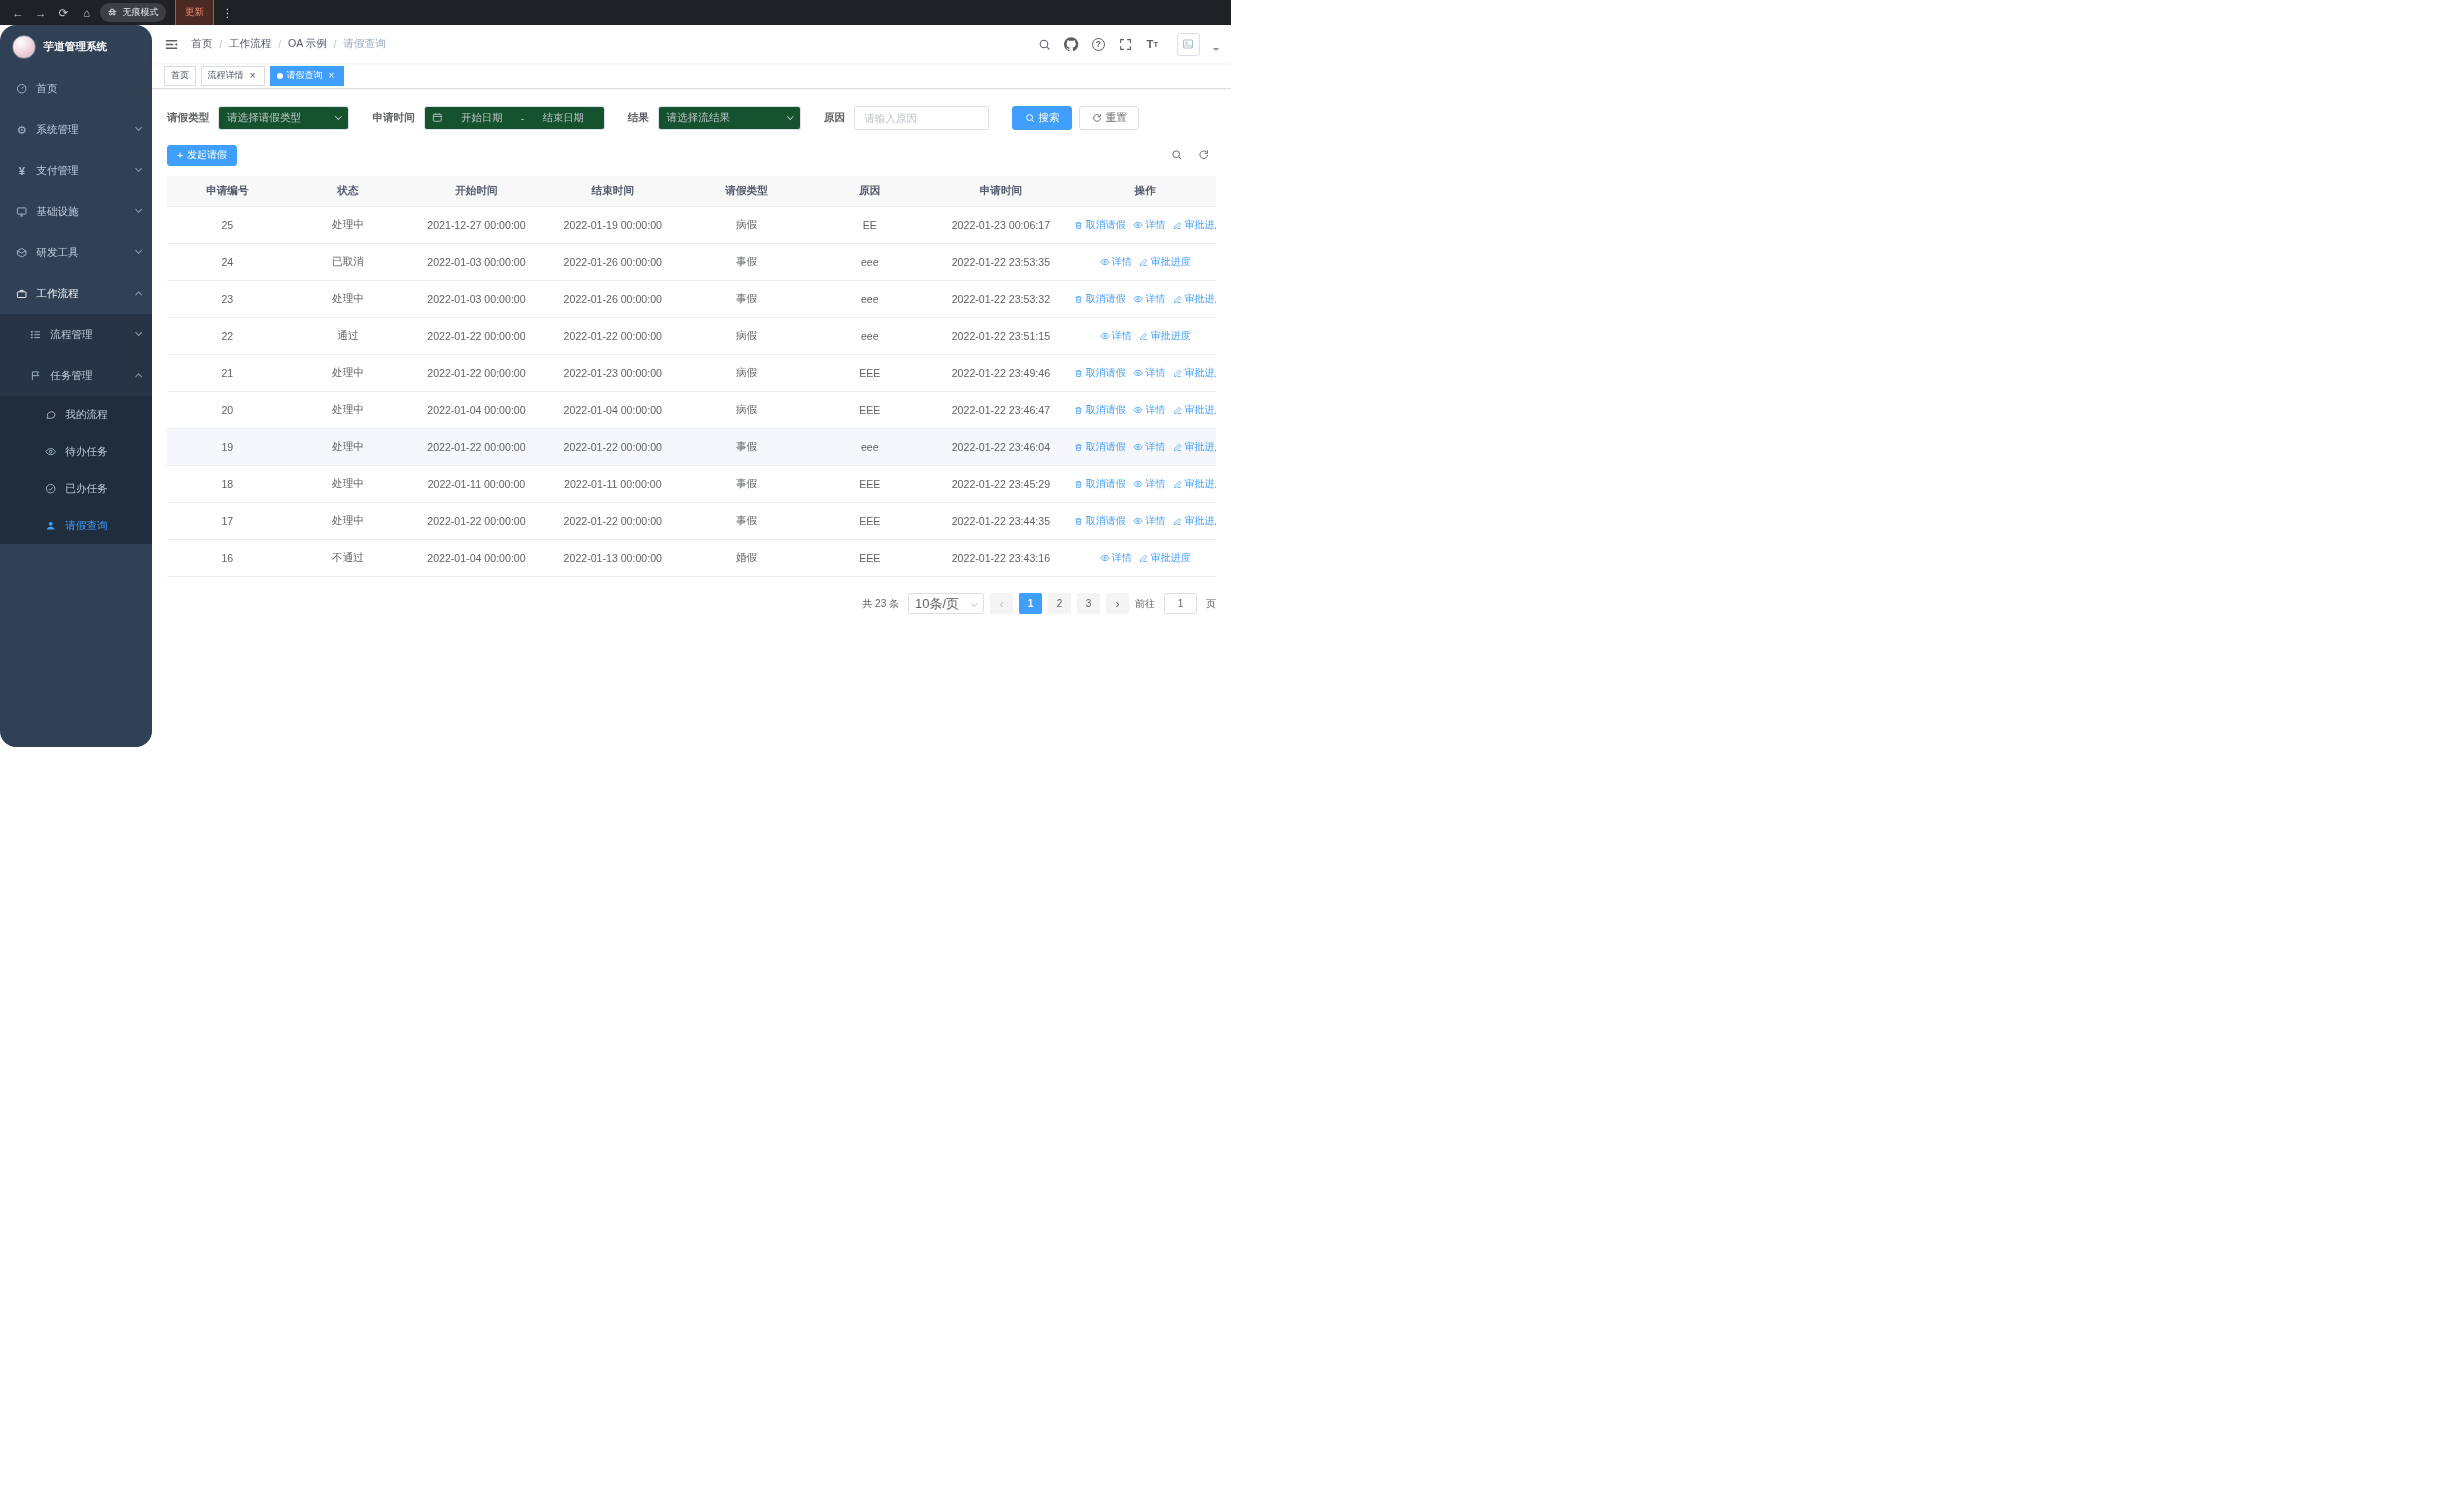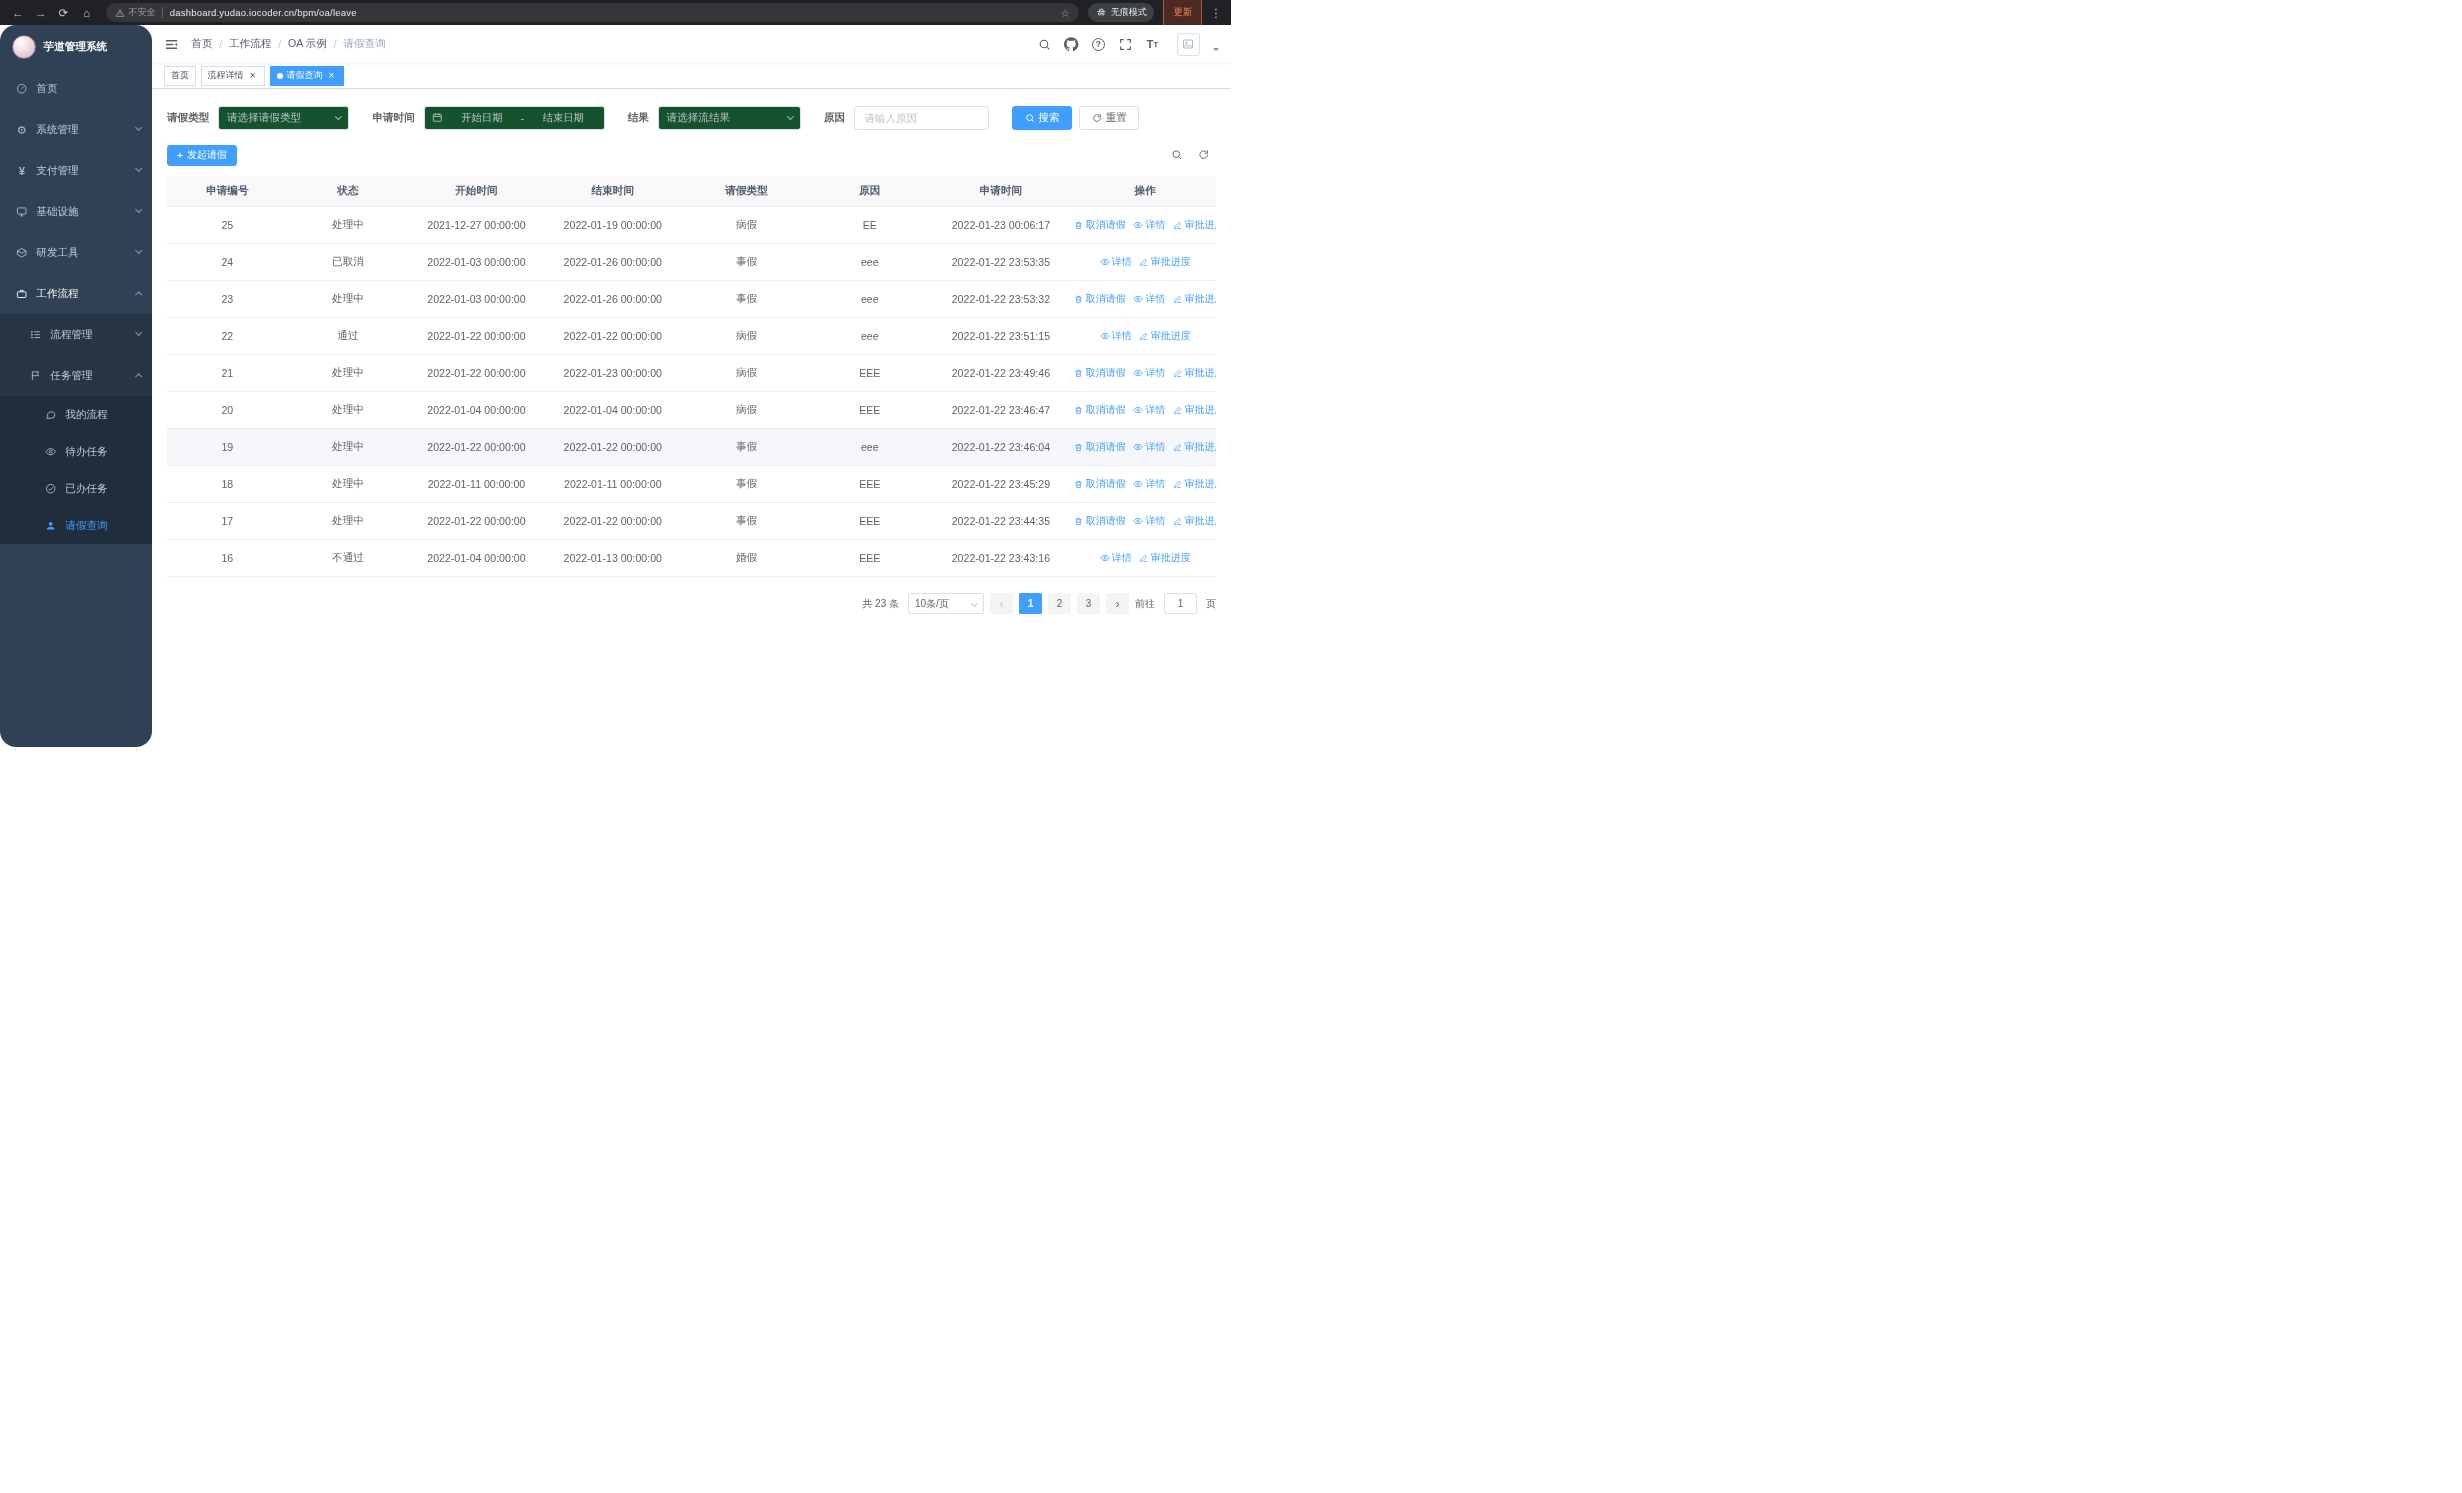--- a/index.html
+++ b/index.html
@@ -89,47 +89,35 @@
   table.grid th { height:30px; background:#f8f8f9; color:#515a6e; font-size:10.6px; font-weight:bold; border-bottom:0.8px solid #ebeef5; text-align:center; }
   table.grid td { height:37px; font-size:10.6px; color:#606266; text-align:center; border-bottom:0.8px solid #ebeef5; white-space:nowrap; overflow:hidden; }
   tr.row-hover td { background:#f5f7fa; }
   .action-link { color:#409EFF; font-size:10px; cursor:pointer; display:inline-flex; align-items:center; gap:2.3px; margin-left:7.6px; white-space:nowrap; }
   .action-link:first-child { margin-left:0; }
   .action-link svg { flex:0 0 auto; }
 
   
   .pagination { display:flex; align-items:center; justify-content:flex-end; margin-top:16.7px; gap:6px; font-size:10px; color:#606266; }
   .pg-total { margin-right:3px; }
-  .pg-size { width:76px; height:21px; border:0.8px solid #dcdfe6; border-radius:2.3px; display:flex; align-items:center; justify-content:space-between; padding:0 6px; font-size:10px; color:#606266; cursor:pointer; }
+  .pg-size { width:76px; height:21px; border:0.8px solid #dcdfe6; border-radius:2.3px; display:flex; align-items:center; justify-content:space-between; padding:0 6px; font-size:13px; color:#606266; cursor:pointer; }
   .pager { width:23px; height:21px; background:#f4f4f5; color:#606266; border:none; border-radius:1.5px; font-size:10px; display:flex; align-items:center; justify-content:center; cursor:pointer; font-family:inherit; }
   .pager.arrow { color:#c0c4cc; font-size:12px; }
   .pager.arrow.next { color:#606266; }
   .pager.active { background:#409EFF; color:#fff; font-weight:bold; }
   .goto-input { width:33px; height:21px; border:0.8px solid #dcdfe6; border-radius:2.3px; text-align:center; font-size:10px; color:#606266; margin:0 3px; outline:none; font-family:inherit; }
 </style>
 </head>
 <body>
 
 <div class="chrome">
   <span class="navbtn">←</span>
   <span class="navbtn">→</span>
   <span class="navbtn">⟳</span>
   <span class="navbtn">⌂</span>
-  <div class="addr">
-    <span class="warn-ico">
-      <svg width="10" height="10" viewBox="0 0 24 24" fill="none" stroke="currentColor" stroke-width="2">
-          <path d="M12 4L2.5 20h19L12 4z"></path>
-          <path d="M12 10v4.5M12 17v.5"></path>
-        </svg>
-    </span>
-    <span class="sec">不安全</span>
-    <span class="divider"></span>
-    <span class="url">dashboard.yudao.iocoder.cn/bpm/oa/leave</span>
-    <span class="star">☆</span>
-  </div>
   <div class="incog">
     <span style="display:flex;">
       <svg width="10.6" height="10.6" viewBox="0 0 24 24" fill="none" stroke="#e8eaed" stroke-width="2">
           <path d="M3 10h18M7.5 10l1.6-5h5.8l1.6 5"></path>
           <circle cx="8" cy="15.5" r="2.6"></circle>
           <circle cx="16" cy="15.5" r="2.6"></circle>
           <path d="M10.6 15h2.8"></path>
         </svg>
     </span>
     <span>无痕模式</span>

